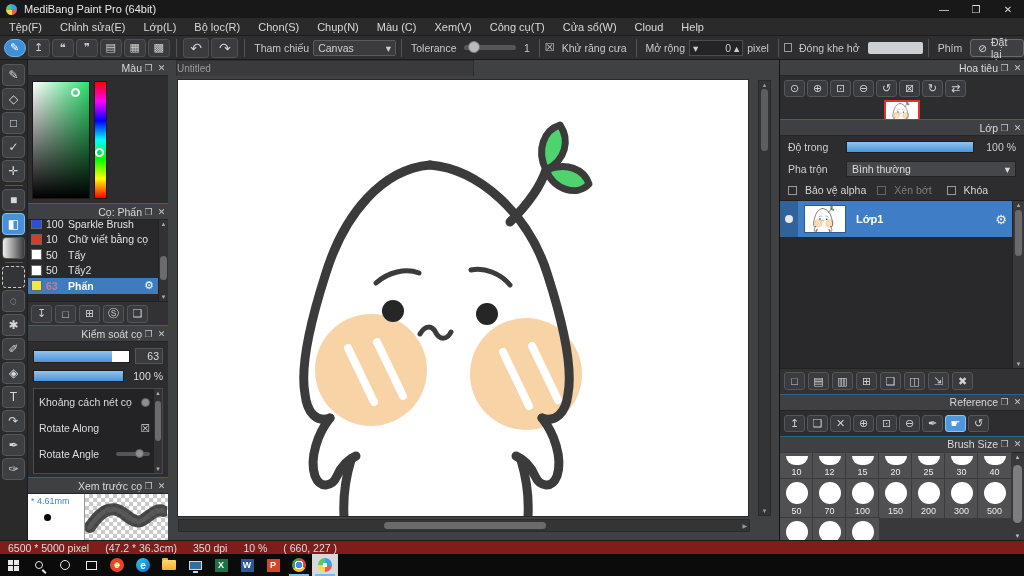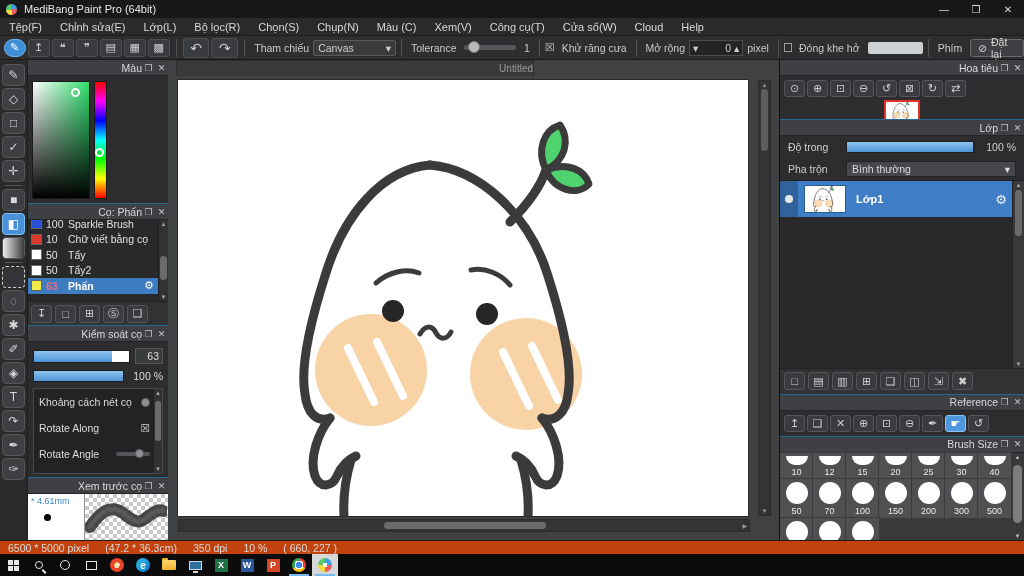--- a/index.html
+++ b/index.html
@@ -112,22 +112,22 @@
 
   
   .bpbody{flex:1;display:flex;background:#2d2d2f;}
   .bpleft{width:57px;background:#fff;position:relative;border-right:1px solid #999;}
   .bpsz{position:absolute;left:3px;top:2px;font-size:9px;color:#3e86c8;}
   .bpdot{position:absolute;left:16px;top:20px;width:7px;height:7px;border-radius:50%;background:#000;}
   .bpright{flex:1;position:relative;}
 
   
   .canvaswrap{flex:1;position:relative;background:#404142;overflow:hidden;}
-  .ctab{position:absolute;left:8px;top:0;width:358px;height:16px;background:#3a3a3c;border:1px solid #2e2e30;
-        border-bottom:none;color:#9b9b9b;font-size:10px;text-align:right;line-height:15px;}
+  .ctab{position:absolute;left:8px;top:0;width:298px;height:16px;background:#3a3a3c;border:1px solid #2e2e30;
+        border-bottom:none;color:#9b9b9b;font-size:10px;text-align:left;line-height:15px;}
   .cwhite{position:absolute;left:10px;top:20px;width:570px;height:436px;background:#fff;box-shadow:0 0 0 1px #2a2a2b;}
   .cvscroll{position:absolute;right:8px;top:20px;width:13px;height:436px;background:#333436;border:1px solid #2a2a2b;}
   .cvscroll .thumb{position:absolute;left:2px;right:2px;top:8px;height:62px;background:#5d5e60;border-radius:6px;}
   .cvscroll .arr{position:absolute;left:0;width:100%;text-align:center;font-size:6px;color:#999;}
   .chscroll{position:absolute;left:10px;top:459px;width:572px;height:13px;background:#333436;border:1px solid #2a2a2b;}
   .chscroll .thumb{position:absolute;top:2px;bottom:2px;left:205px;width:162px;background:#6a6b6d;border-radius:6px;}
   .chscroll .arr{position:absolute;right:2px;top:2px;font-size:6px;color:#999;}
 
   
   .navbtns{flex:0 0 24px;display:flex;align-items:center;padding:0 4px;gap:2px;background:#2d2d2f;}
@@ -165,21 +165,21 @@
   .bscell .circ{width:22px;height:22px;border-radius:50%;background:#fff;margin-bottom:2px;}
   .bscell .bslab{font-size:9px;color:#ececec;line-height:10px;}
   .bscell.partial{height:26px;}
   .bscell.partial .circ{height:9px;width:22px;border-radius:0 0 11px 11px;}
   .bsscroll{position:absolute;right:0;top:0;bottom:0;width:13px;background:#39393b;border-left:1px solid #26262
 8;}
   .bsscroll .thumb{position:absolute;left:2px;right:2px;top:12px;height:58px;background:#7d7d80;border-radius:5px;}
   .bsscroll .arr{position:absolute;left:0;width:100%;text-align:center;font-size:6px;color:#bbb;}
 
   
-  .statusbar{position:absolute;top:540px;left:0;width:1024px;height:14px;background:#c2410c;
+  .statusbar{position:absolute;top:540px;left:0;width:1024px;height:14px;background:#7f1d1d;
              display:flex;align-items:center;gap:16px;padding-left:8px;font-size:10.5px;color:#dcdcdc;
              border-top:1px solid #1b1b1c;}
 
   
   .taskbar{position:absolute;top:554px;left:0;width:1024px;height:22px;background:#0b0b0c;display:flex;align-items:center;}
   .tb{width:26px;height:22px;display:flex;align-items:center;justify-content:center;position:relative;flex:0 0 26px;}
   .tb.activeapp{background:#d7d8d9;}
   .tb .runline{position:absolute;bottom:0;left:3px;right:3px;height:2px;background:#76b9ed;}
   .starticon{width:11px;height:11px;display:grid;grid-template-columns:5px 5px;grid-template-rows:5px 5px;gap:1px;}
   .starticon i{background:#e8e8e8;}
@@ -635,20 +635,28 @@
             </span>
           <span class="pct">100 %</span>
         </div>
         <div class="lrow">
           <span class="llab">Pha trộn</span>
           <span class="lsel">
             <span>Bình thường</span>
             <span>▾</span>
           </span>
         </div>
+        <div class="lchecks">
+          <span class="cbox"></span>
+          <span>Bảo vệ alpha</span>
+          <span class="cbox" style="border-color:#666;margin-left:6px"></span>
+          <span class="dim">Xén bớt</span>
+          <span class="cbox" style="margin-left:10px"></span>
+          <span>Khóa</span>
+        </div>
         <div class="llist">
           <div class="layerrow">
             <span class="eyecol">
                 <span class="eyedot"></span>
               </span>
             <span class="lthumb checker">
               <svg width="40" height="28" viewBox="90 50 390 390">
                   <use href="#charart"></use>
                 </svg>
             </span>

